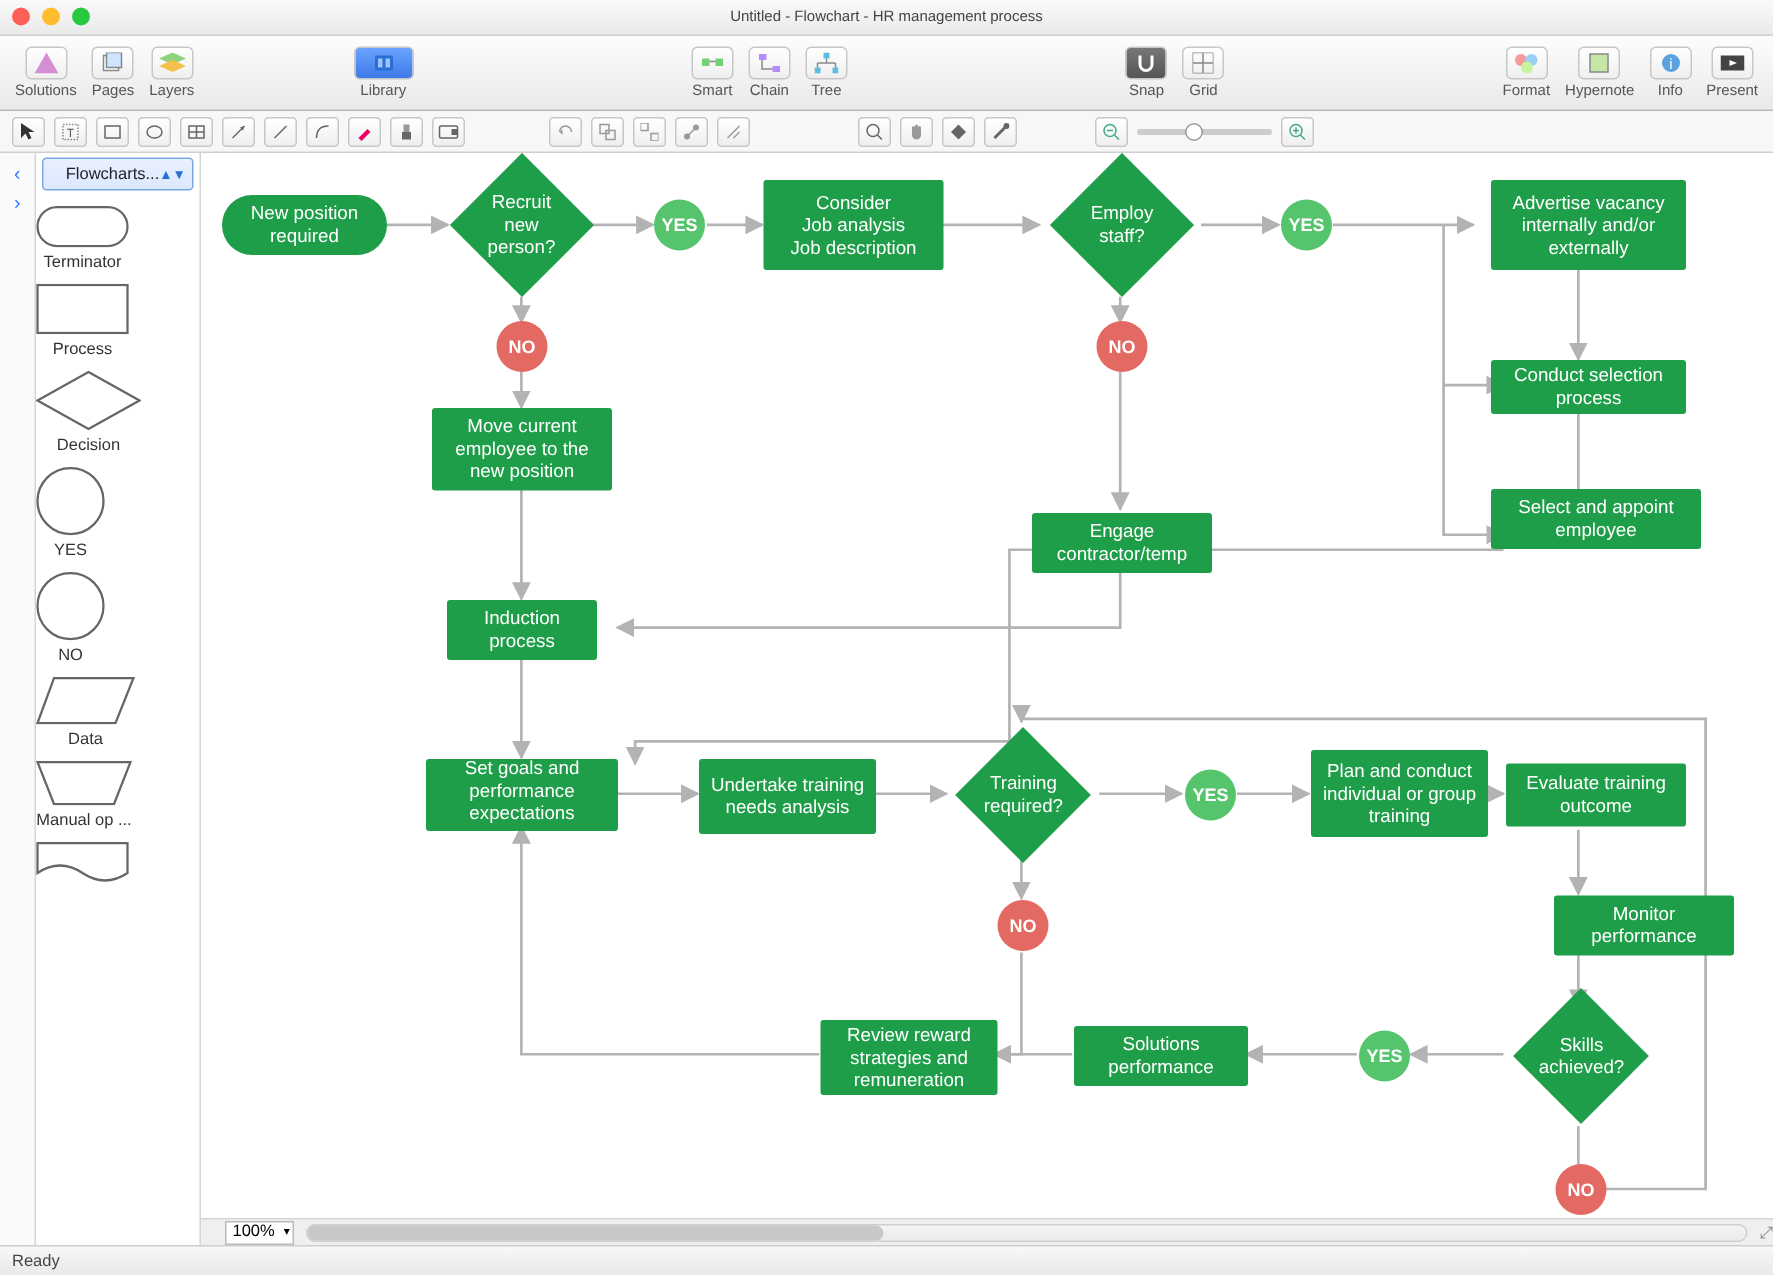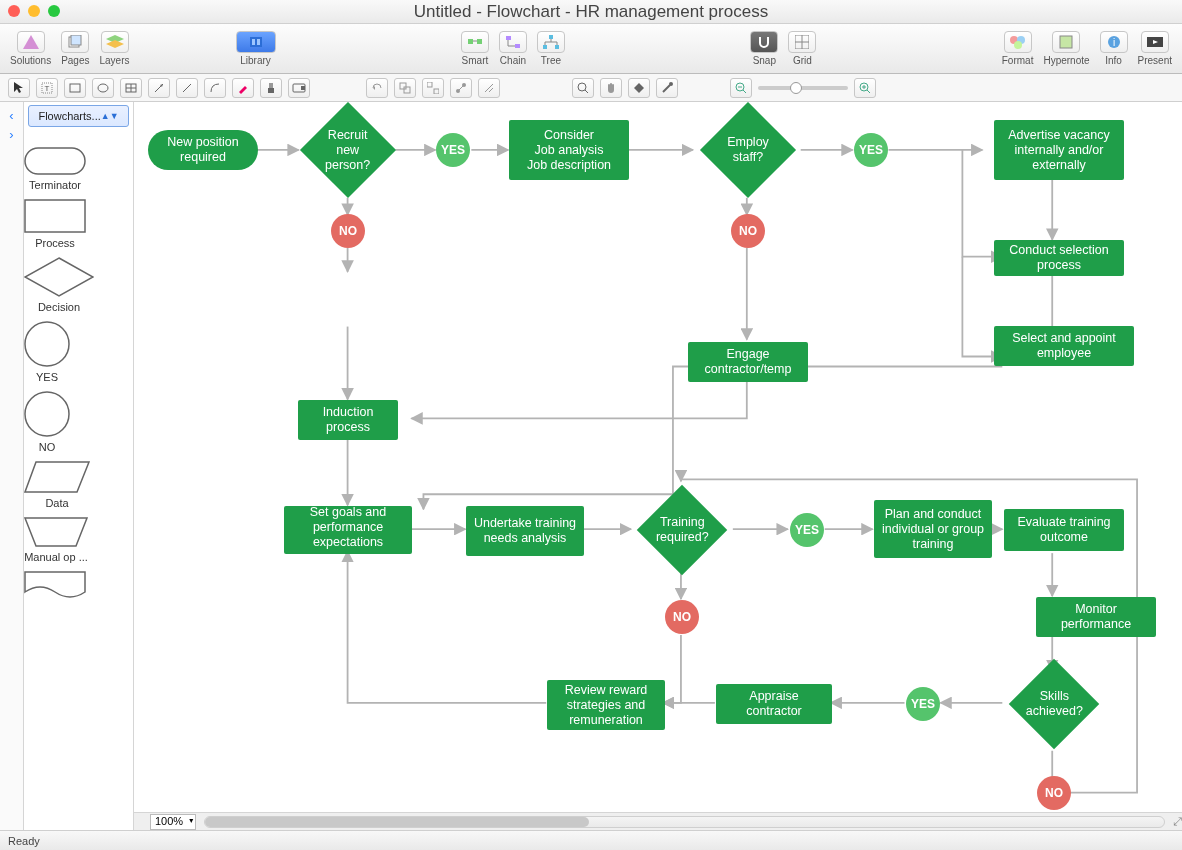--- a/index.html
+++ b/index.html
@@ -3,40 +3,40 @@
 <meta charset="utf-8">
 <style>
   * { box-sizing: border-box; margin: 0; padding: 0; font-family: -apple-system, "Helvetica Neue", Arial, sans-serif; }
   body { width: 1182px; height: 850px; background: #ececec; overflow: hidden; position: relative; }
 
   
   .title-bar { height: 24px; background: linear-gradient(#f9f9f9,#eaeaea); display:flex; align-items:center; justify-content:center; position:relative; border-bottom:1px solid #d0d0d0;}
   .traffic-lights { position:absolute; left:8px; top:5px; display:flex; gap:8px;}
   .traffic-lights span{ width:12px;height:12px;border-radius:6px; display:block;}
   .tl-close{background:#ff5f57;} .tl-min{background:#ffbd2e;} .tl-max{background:#28c940;}
-  .title-text{ font-size:17px; color:#444;}
+  .title-text{ font-size:10px; color:#444;}
 
   
   .toolbar-main { height:50px; background:linear-gradient(#fdfdfd,#e9e9e9); border-bottom:1px solid #bcbcbc; display:flex; align-items:center; padding:0 10px; gap:10px; font-size:10px; color:#555;}
   .tb-group{display:flex; gap:10px;}
   .tb-btn{ display:flex; flex-direction:column; align-items:center; gap:2px; cursor:default;}
   .tb-icon{ width:28px;height:22px;border:1px solid #c7c7c7;border-radius:4px;background:linear-gradient(#ffffff,#efefef); display:flex;align-items:center;justify-content:center;}
   .tb-icon-wide{ width:40px;}
   .tb-icon svg{display:block;}
   .tb-gap{flex:1;}
   .toolbar-sub { height:28px; background:#f7f7f7; border-bottom:1px solid #cfcfcf; display:flex; align-items:center; padding:0 8px; gap:6px;}
   .mini-btn{ width:22px;height:20px;border:1px solid #c7c7c7;border-radius:3px;background:linear-gradient(#ffffff,#efefef); display:flex;align-items:center;justify-content:center;}
   .mini-sep{width:8px;}
 
   
   .workspace{ display:flex; height:calc(100% - 24px - 50px - 28px - 20px); }
   .left-rail{ width:24px; background:#fafafa; border-right:1px solid #d5d5d5; display:flex; flex-direction:column; align-items:center; padding-top:6px; gap:4px;}
   .nav-arrow{ color:#2a7fff; font-size:13px;}
   .lib-panel{ width:110px; background:#fff; border-right:1px solid #d5d5d5; display:flex; flex-direction:column;}
-  .lib-header{ height:22px; background:linear-gradient(#e9f0ff,#dbe8ff); border:1px solid #7aa6e6; border-radius:3px; margin:3px 4px 16px 4px; display:flex; align-items:center; justify-content:center; padding:0 4px; font-size:11px; color:#222;}
+  .lib-header{ height:22px; background:linear-gradient(#e9f0ff,#dbe8ff); border:1px solid #7aa6e6; border-radius:3px; margin:3px 4px 6px 4px; display:flex; align-items:center; justify-content:flex-end; padding:0 4px; font-size:11px; color:#222;}
   .lib-body{ flex:1; overflow-y:auto; padding:4px 0 10px 0; display:flex; flex-direction:column; align-items:flex-start; gap:8px; font-size:11px; color:#333;}
   .shape-slot{ display:flex; flex-direction:column; align-items:center; gap:4px;}
   .shape-slot svg{}
 
   .canvas-wrap{ flex:1; display:flex; flex-direction:column; background:#fff;}
   .canvas{ flex:1; position:relative; background:#fff; overflow:hidden;}
   .canvas-scroll{ height:18px; background:#efefef; border-top:1px solid #d5d5d5; display:flex; align-items:center;}
   .zoom-dd{ margin-left:16px; font-size:11px; border:1px solid #bbb; background:#fff; height:16px; padding:0 12px 0 4px; position:relative;}
   .zoom-dd::after{content:"▾"; position:absolute; right:2px; top:1px; font-size:8px;}
   .hscroll{ flex:1; height:12px; margin:0 8px; background:linear-gradient(#f4f4f4,#eaeaea); border:1px solid #cfcfcf; border-radius:6px; position:relative;}
@@ -487,20 +487,23 @@
           <span>Advertise vacancy internally and/or externally</span>
         </div>
 
       <div class="node no" style="left:197px;top:112px;">
           <span>NO</span>
         </div>
       <div class="node no" style="left:597px;top:112px;">
           <span>NO</span>
         </div>
 
+      <div class="node proc" style="left:154px;top:170px;width:120px;height:55px;">
+          <span>Move current employee to the new position</span>
+        </div>
       <div class="node proc" style="left:860px;top:138px;width:130px;height:36px;text-align:center;">
           <span>Conduct selection process</span>
         </div>
 
       <div class="node proc" style="left:554px;top:240px;width:120px;height:40px;">
           <span>Engage contractor/temp</span>
         </div>
       <div class="node proc" style="left:860px;top:224px;width:140px;height:40px;">
           <span>Select and appoint employee</span>
         </div>
@@ -533,21 +536,21 @@
         </div>
 
       <div class="node proc" style="left:870px;top:495px;width:120px;height:40px;margin-left:32px;">
           <span>Monitor performance</span>
         </div>
 
       <div class="node proc" style="left:413px;top:578px;width:118px;height:50px;">
           <span>Review reward strategies and remuneration</span>
         </div>
       <div class="node proc" style="left:582px;top:582px;width:116px;height:40px;">
-          <span>Appraise contractor</span>
+          <span>Solutions performance</span>
         </div>
       <div class="node yes" style="left:772px;top:585px;">
           <span>YES</span>
         </div>
       <div class="node dec" style="left:888px;top:570px;width:64px;height:64px;">
           <span>Skills achieved?</span>
         </div>
       <div class="node no" style="left:903px;top:674px;">
           <span>NO</span>
         </div>

